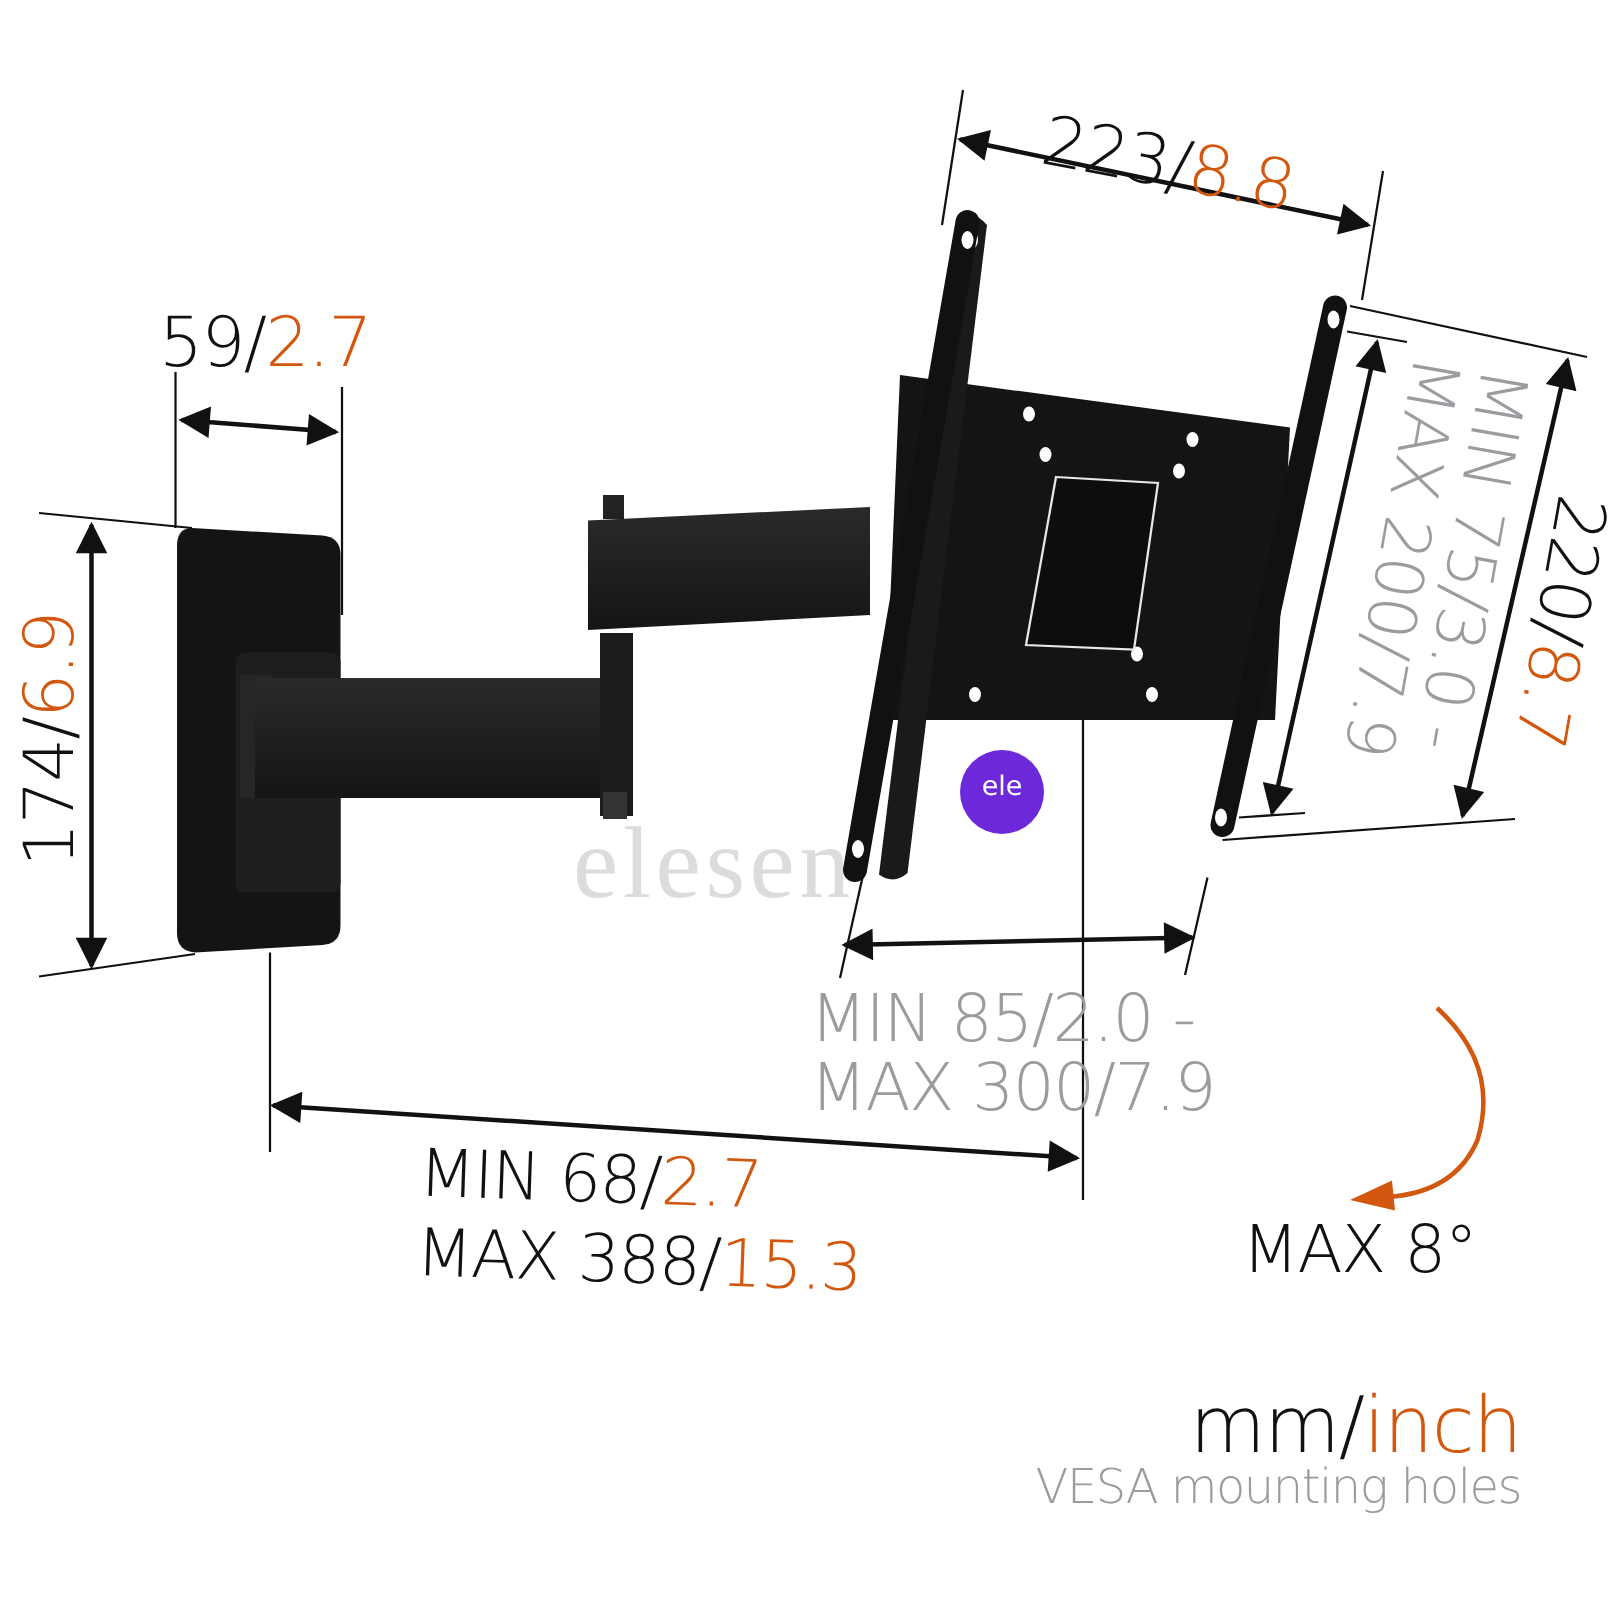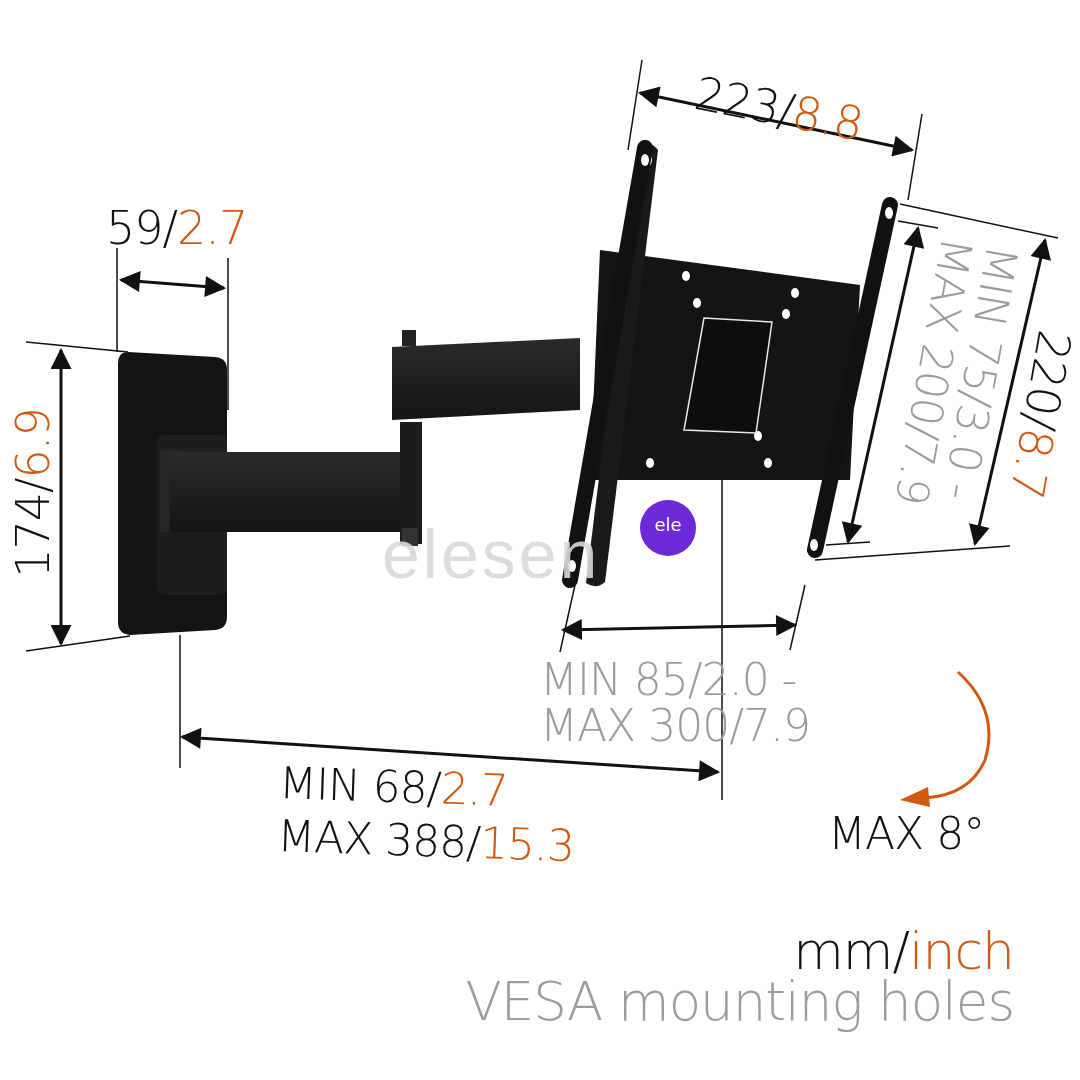--- a/index.html
+++ b/index.html
@@ -3,21 +3,21 @@
 <meta charset="utf-8">
 <style>
   html, body { margin:0; padding:0; background:#ffffff; }
   body { width:1080px; height:1080px; position:relative; overflow:hidden; font-family:"DejaVu Sans", sans-serif; }
   #stage { position:absolute; left:0; top:0; width:1080px; height:1080px; }
   svg { position:absolute; left:0; top:0; }
   .lbl { position:absolute; white-space:nowrap; line-height:1; font-family:"DejaVu Sans", sans-serif; font-weight:300; letter-spacing:-1px; }
   .black { color:#111111; }
   .orange { color:#d2580f; }
   .grey { color:#9b9ba0; }
-  .watermark { position:absolute; color:#d9d9d9; font-family:Liberation Sans, sans-serif; font-size:68px; letter-spacing:3px; opacity:.9; }
+  .watermark { position:absolute; color:#d9d9d9; font-family:Liberation Serif, serif; font-size:68px; letter-spacing:3px; opacity:.9;margin-top:21px; }
   .wm-badge { position:absolute; width:56px; height:56px; border-radius:50%; background:#6d28d9; color:#ffffff; font-size:18px; text-align:center; line-height:50px; font-family:"DejaVu Sans", sans-serif; }
 </style>
 </head>
 <body>
 
 <div id="stage">
 
   <svg width="1080" height="1080" viewBox="0 0 1080 1080">
     <defs>
       <marker id="ah" viewBox="0 0 10 10" refX="9" refY="5" markerWidth="9" markerHeight="7" orient="auto-start-reverse">
@@ -152,15 +152,15 @@
   <div class="lbl" style="left:280px; top:757px; font-size:44px; line-height:1.2; transform:rotate(2deg); transform-origin:left top;">
     <div><span class="black">MIN 68/</span><span class="orange">2.7</span></div>
     <div><span class="black">MAX 388/</span><span class="orange">15.3</span></div>
   </div>
 
   <div class="lbl black" style="left:828px; top:812px; font-size:44px;">MAX 8°</div>
 
   <div class="lbl" style="right:66px; top:925px; font-size:52px;">
     <span class="black">mm/</span><span class="orange">inch</span>
   </div>
-  <div class="lbl grey" style="right:66px; top:975px; font-size:53px;">VESA mounting holes</div>
+  <div class="lbl grey" style="right:66px; top:975px; font-size:32px;">VESA mounting holes</div>
 
 </div>
 
 </body></html>

